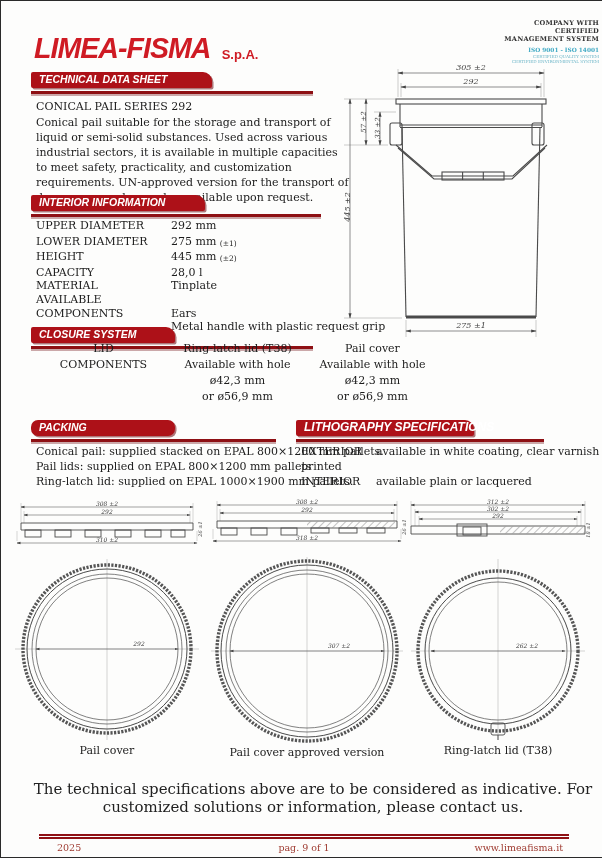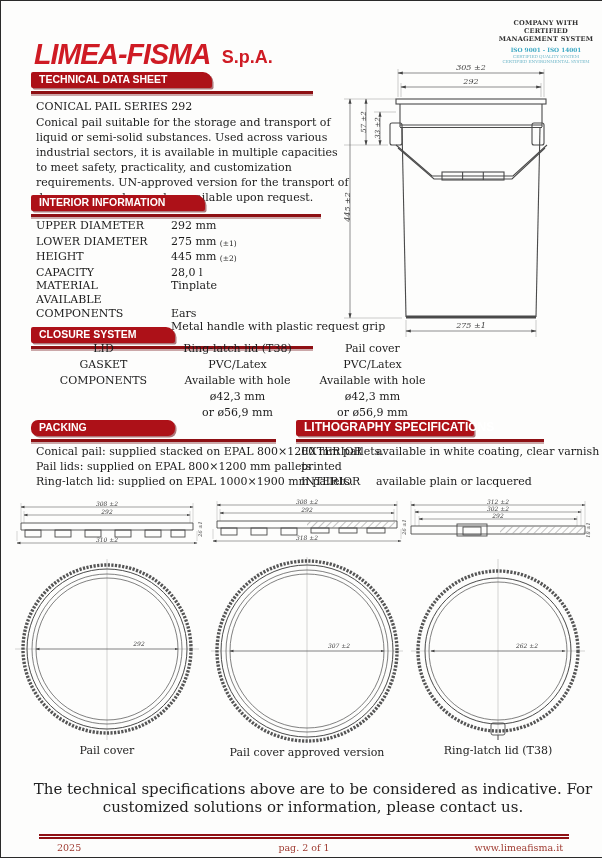--- a/index.html
+++ b/index.html
@@ -3,28 +3,28 @@
 <meta charset="utf-8">
 <style>
   html,body{margin:0;padding:0;background:#d8d8d8;}
   .page{position:relative;width:600px;height:856px;background:#fdfdfc;border:1px solid #2a2a2a;
         font-family:"DejaVu Serif",serif;color:#1c1c1c;overflow:hidden;padding-left:24px;}
   
   .logo{position:absolute;left:33px;top:16px;display:flex;align-items:flex-end;
         font-family:"Liberation Sans",sans-serif;color:#cf1b24;}
   .logo-main{font-size:30px;font-weight:900;font-style:italic;letter-spacing:-1px;
         transform:scaleX(0.95);transform-origin:left bottom;line-height:1;}
-  .logo-suffix{font-size:18px;font-weight:bold;margin-left:2px;margin-bottom:1px;margin-top:30px;}
-  .cert{position:absolute;left:492px;top:18px;width:106px;text-align:center;line-height:1.25;}
+  .logo-suffix{font-size:13px;font-weight:bold;margin-left:2px;margin-bottom:1px;margin-top:30px;}
+  .cert{position:absolute;left:492px;top:18px;width:106px;text-align:right;line-height:1.25;}
   .cert .c-big{font-size:6.6px;font-weight:bold;color:#333;letter-spacing:0.2px;}
   .cert .c-iso{font-size:5.8px;color:#3fa9c4;font-weight:bold;margin-top:3px;}
   .cert .c-small{font-size:4.2px;color:#6fb7c9;}
   
   .banner{position:absolute;height:13px;background:#ad1118;color:#fff;
-        font-family:"Liberation Sans",sans-serif;font-weight:bold;
+        font-family:"Liberation Sans",sans-serif;font-weight:bold;font-style:italic;
         font-size:10.5px;line-height:13px;padding:1px 8px 2px 8px;
         border-radius:2px 9px 2px 2px;box-shadow:1.5px 1.5px 0 rgba(109,10,14,.55);
         white-space:nowrap;}
   .rule{position:absolute;height:3px;background:#8e1014;box-shadow:0 2px 0 rgba(109,10,14,.35);}
   
   .ptitle{position:absolute;left:35px;top:99px;font-size:11px;}
   .desc{position:absolute;left:35px;top:114px;width:314px;font-size:11px;line-height:15px;text-align:left;}
   .gtable{position:absolute;left:35px;top:218px;font-size:11px;line-height:13.6px;}
   .gtable .g-label{display:inline-block;width:135px;}
   .tol{font-size:7.5px;vertical-align:-1px;}
@@ -130,21 +130,20 @@
       <line x1="66" y1="70.5" x2="70" y2="260"></line>
         <line x1="204" y1="70.5" x2="200" y2="260"></line>
       <line x1="70" y1="260" x2="200" y2="260" stroke-width="3"></line>
     </g>
   </svg>
 
   <div class="banner" style="left:30px;top:326px;width:128px;">CLOSURE SYSTEM</div>
   <div class="rule" style="left:30px;top:345px;width:282px;"></div>
   <div class="ctable">
     <div><span class="c-label">LID</span><span class="c-col">Ring-latch lid (T38)</span><span class="c-col">Pail cover</span></div>
-    <div><span class="c-label">GASKET</span><span class="c-col">PVC/Latex</span><span class="c-col">PVC/Latex</span></div>
     <div><span class="c-label">COMPONENTS</span><span class="c-col">Available with hole ø42,3 mm
 or ø56,9 mm</span><span class="c-col">Available with hole ø42,3 mm
 or ø56,9 mm</span></div>
   </div>
 
   <div class="banner" style="left:30px;top:419px;width:128px;border-radius:7px;">PACKING</div>
   <div class="rule" style="left:30px;top:438px;width:245px;"></div>
   <div class="ptable">
     <div>Conical pail: supplied stacked on EPAL 800×1200 mm pallets.</div>
     <div>Pail lids: supplied on EPAL 800×1200 mm pallets</div>
@@ -311,17 +310,17 @@
       </g>
     </svg>
     <div class="col-caption">Ring-latch lid (T38)</div>
   </div>
 
   <div class="disclaimer">The technical specifications above are to be considered as indicative. For customized solutions or information, please contact us.</div>
 
   <div class="footer-rule"></div>
   <div class="footer-text">
     <span class="f-year">2025</span>
-    <span class="f-page">pag. 2 of 1</span>
+    <span class="f-page">pag. 9 of 1</span>
     <span class="f-site">www.limeafisma.it</span>
   </div>
 
 </div>
 
 </body></html>

